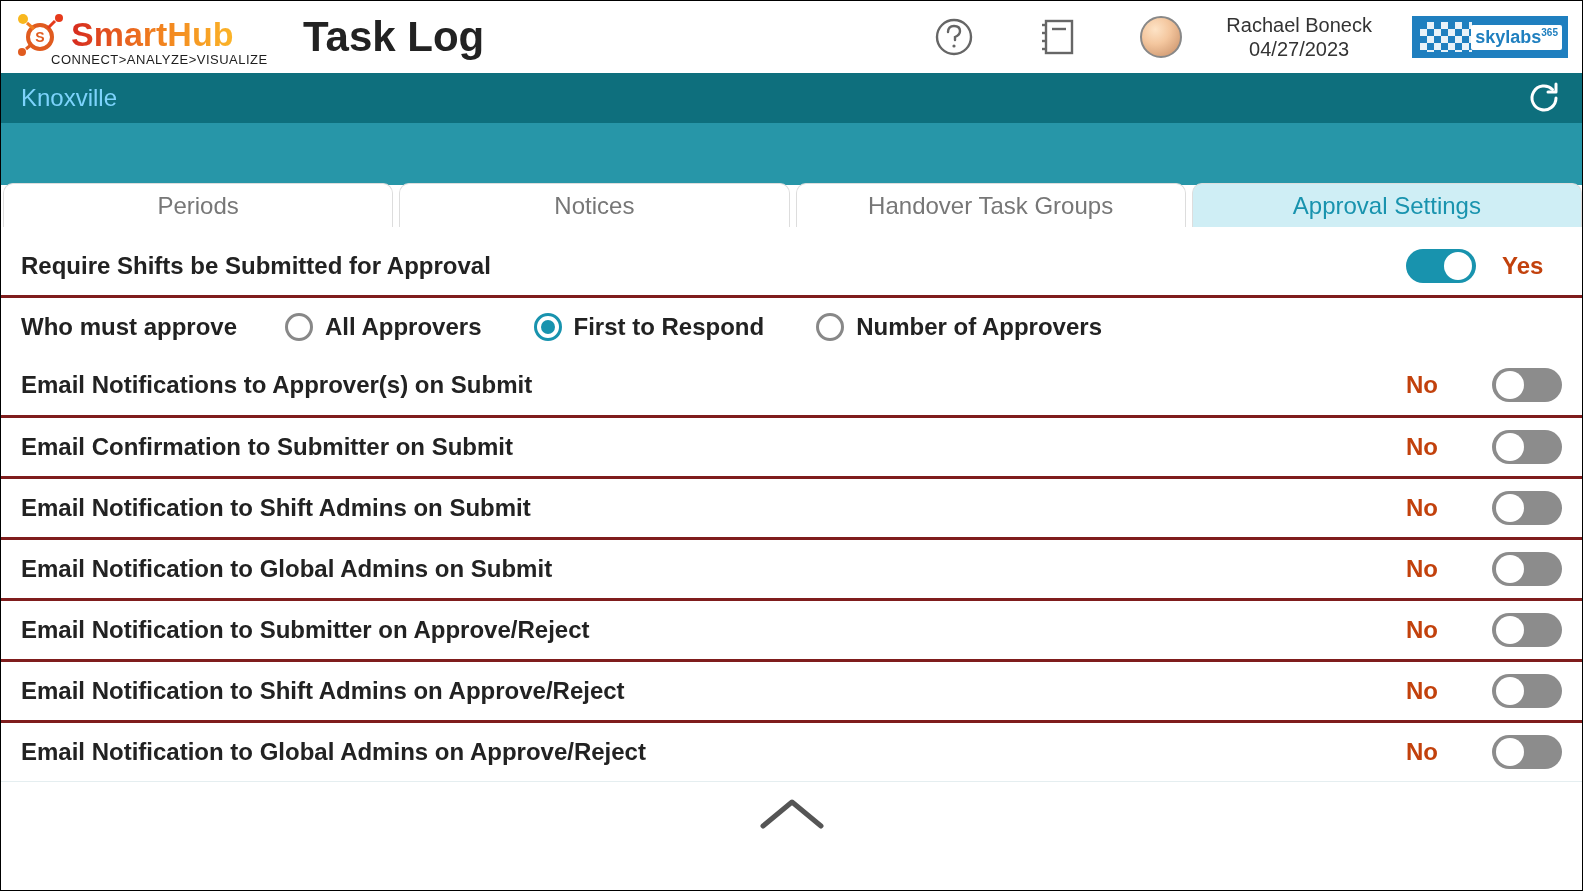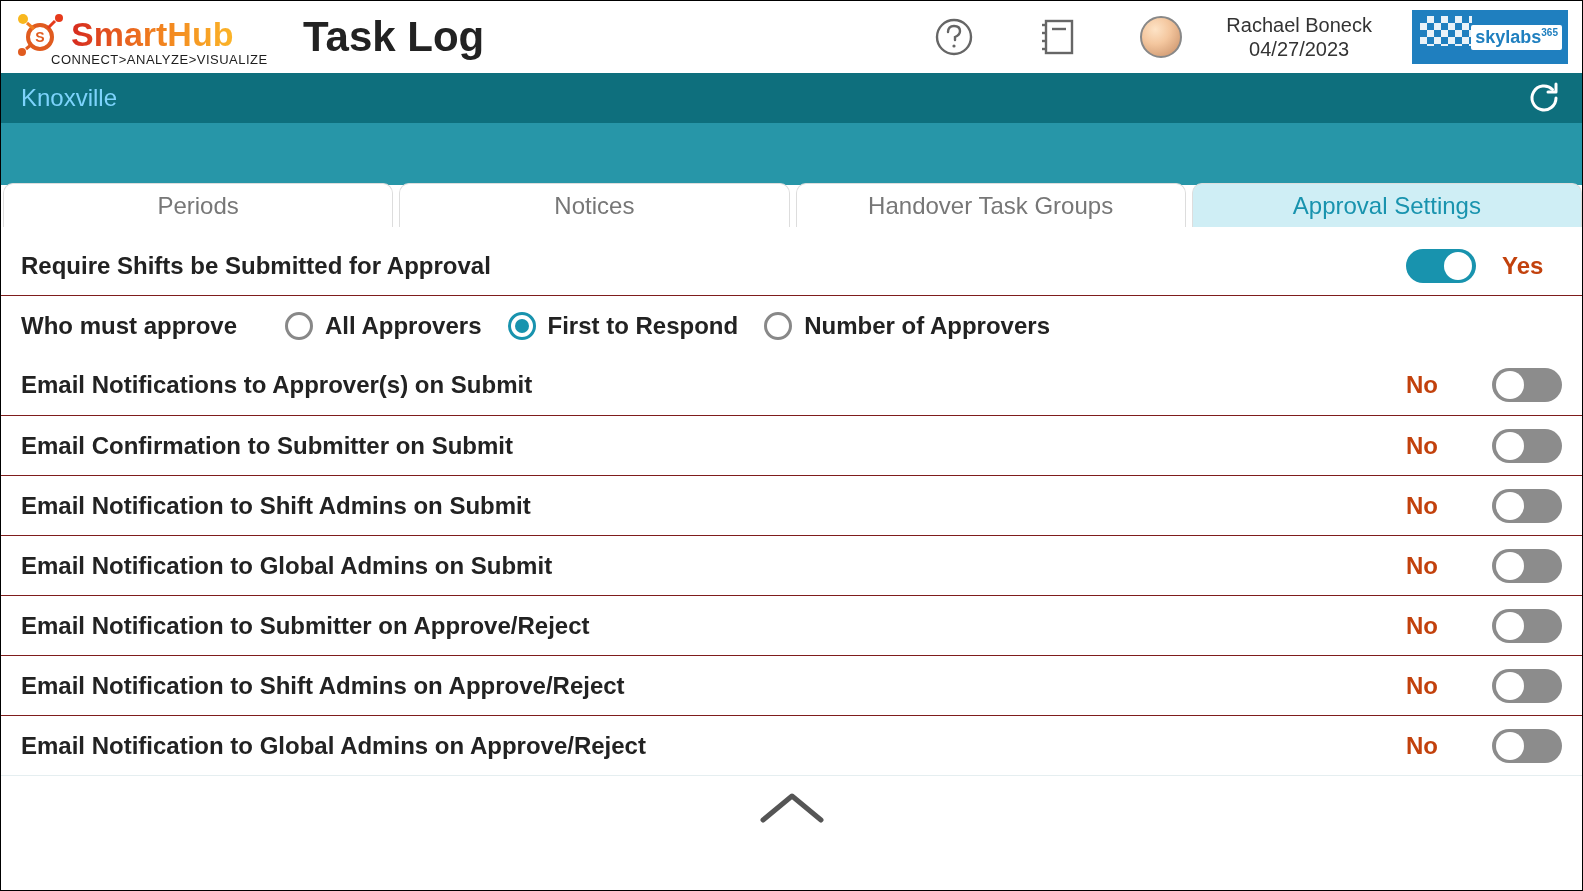--- a/index.html
+++ b/index.html
@@ -75,21 +75,21 @@
     flex-shrink: 0;
   }
   .user-block {
     text-align: center;
     font-size: 20px;
     color: #333;
     line-height: 1.2;
     margin-right: 12px;
   }
   .brand-box {
-    width: 156px; height: 54px;
+    width: 156px; height: 42px;
     background: #1f7fbf;
     display:flex; align-items:center; justify-content:flex-end;
     padding-right:6px;
     position: relative;
     overflow: hidden;
   }
   .brand-box::before {
     content:"";
     position:absolute;
     left:8px; top:6px; width:52px; height:30px;
@@ -153,21 +153,21 @@
   
   .content { padding:0 0 0 0; }
   .row {
     display:flex;
     align-items:center;
     min-height:60px;
     padding:12px 20px;
     gap:26px;
     font-weight:bold;
   }
-  .row + .row { border-top:1px solid #7f1d1d; }
+  .row + .row { border-top:3px solid #7f1d1d; }
   .row .label {
     flex:0 0 auto;
     font-size:24px;
     color:#222;
   }
   .row .push { margin-left:auto; }
   .row .val-text {
     font-size:24px;
     color:#c2410c;
     min-width:60px;
@@ -187,21 +187,21 @@
     position:absolute;
     width:28px; height:28px; border-radius:50%;
     background:#fff;
     top:3px; left:4px;
     transition:left .1s;
   }
   .toggle.on { background:#1893ae; }
   .toggle.on .knob { left:38px; }
 
   
-  .radio-group { display:flex; align-items:center; gap:26px; }
+  .radio-group { display:flex; align-items:center; gap:52px; }
   .radio-item { display:flex; align-items:center; gap:12px; cursor:pointer; }
   .radio {
     width:28px; height:28px; border-radius:50%;
     border:3px solid #888;
     display:flex; align-items:center; justify-content:center;
     flex-shrink:0;
   }
   .radio.sel { border-color:#1893ae; }
   .radio.sel::after {
     content:""; width:14px; height:14px; border-radius:50%;

